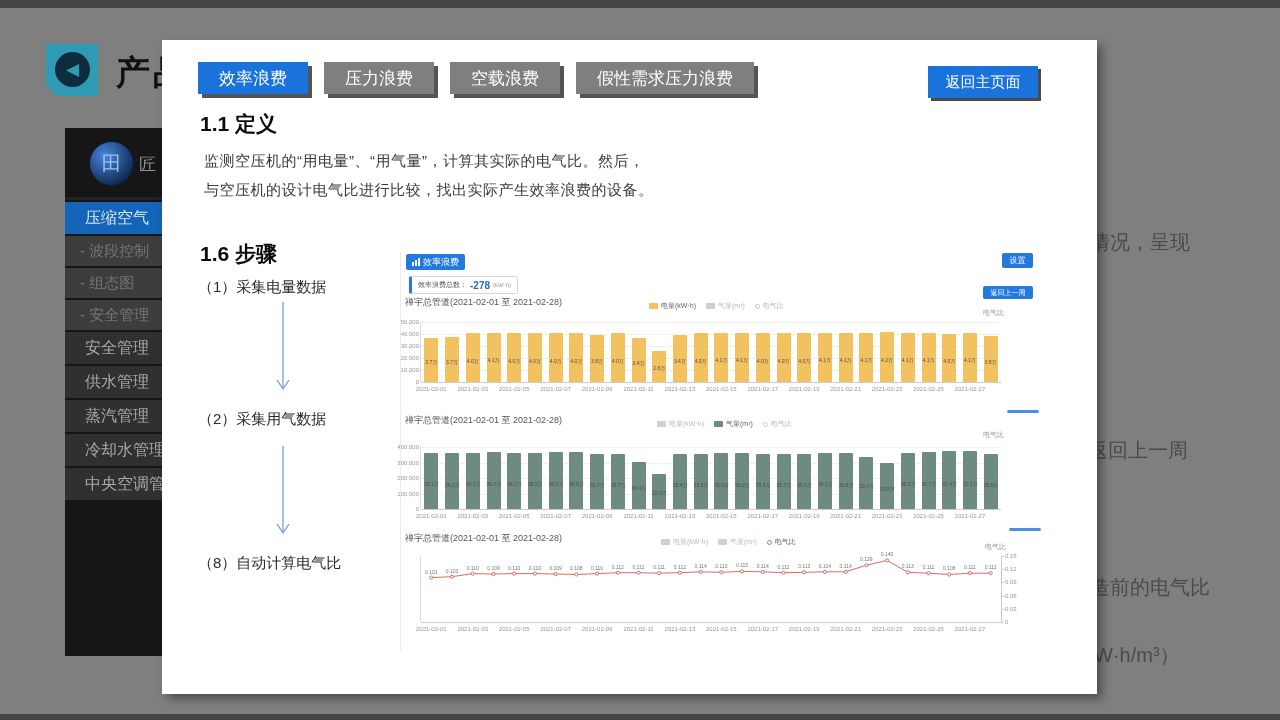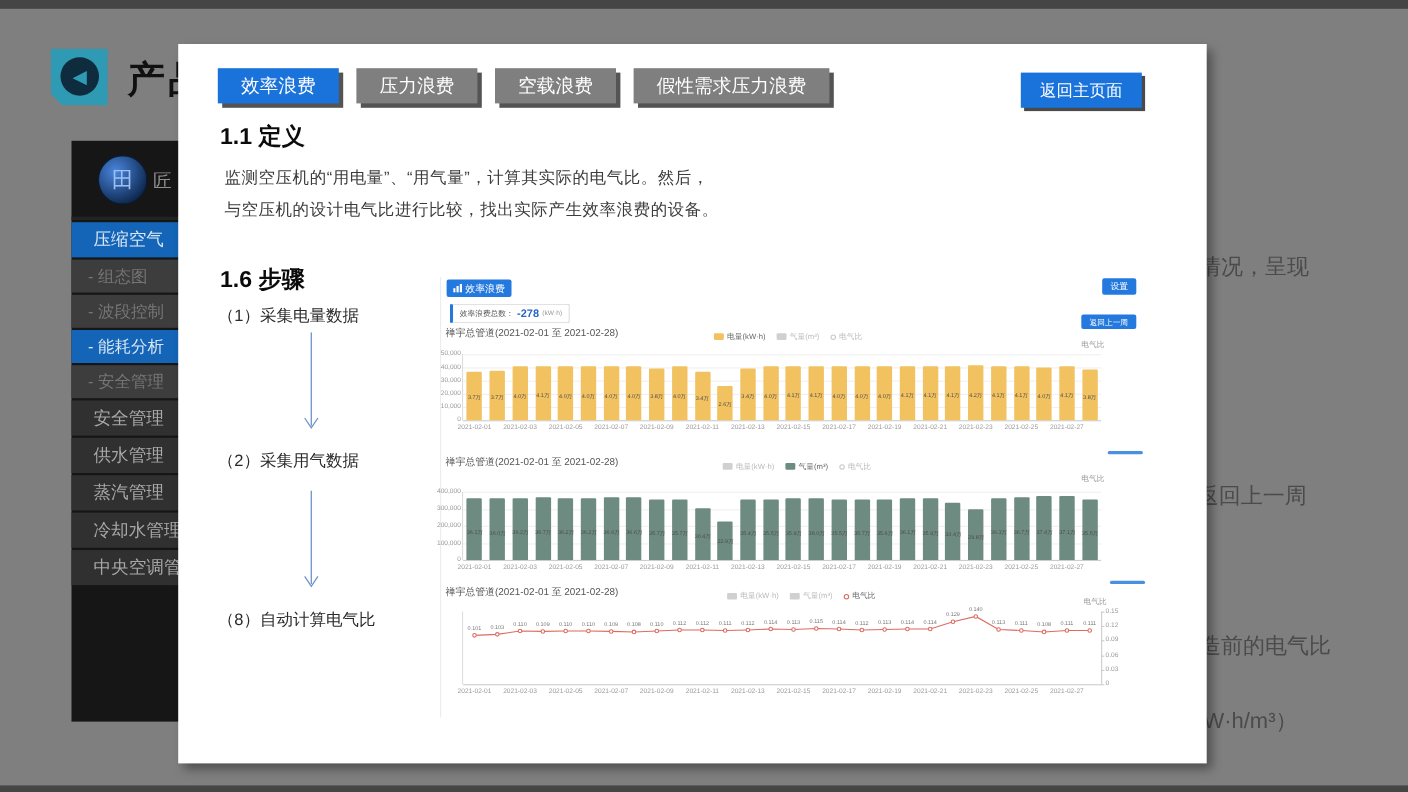--- a/index.html
+++ b/index.html
@@ -18,21 +18,21 @@
   .sidebar{position:absolute;left:65px;top:120px;width:130px;height:528px;background:#161616;}
   .logo-row{position:relative;height:72px;border-bottom:3px solid #232323;}
   .logo-circle{position:absolute;left:24px;top:13px;width:45px;height:45px;border-radius:50%;
                background:radial-gradient(circle at 35% 32%,#4a86e0,#0f2a52 75%);
                border:1px solid #0a1d33;display:flex;align-items:center;justify-content:center;
                color:#9cc0ef;font-size:20px;}
   .logo-text{position:absolute;left:74px;top:25px;color:#8f8f8f;font-size:17px;}
   .sb-item{display:flex;align-items:center;margin-top:2px;white-space:nowrap;overflow:hidden;}
   .sb-item.main{height:32px;background:#303030;color:#a8a8a8;font-size:16px;padding-left:20px;}
   .sb-item.sub{height:30px;background:#3d3d3d;color:#757575;font-size:15px;padding-left:15px;}
-  .sb-item.active{background:#1465b8;color:#d9e6f4;}
+  .sb-item.active{background:#1465b8;color:#d9e6f4;font-family:Liberation Mono, monospace;}
   .bg-text{position:absolute;color:#4b4b4b;font-size:20px;white-space:nowrap;}
 
   
   .panel{position:absolute;left:162px;top:32px;width:935px;height:654px;background:#ffffff;
          box-shadow:5px 5px 9px rgba(0,0,0,0.38);text-decoration:underline;}
   .tabs{position:absolute;left:36px;top:22px;display:flex;gap:16px;}
   .tab{height:32px;padding:0 21px;font-size:17px;color:#fff;background:#7f7f7f;border:none;
        box-shadow:4px 4px 0 #545454;display:flex;align-items:center;cursor:pointer;
        font-family:inherit;white-space:nowrap;}
   .tab.active{background:#1a73db;}
@@ -81,23 +81,22 @@
     </div>
     <div class="app-title">产品</div>
 
     <div class="sidebar">
       <div class="logo-row">
         <div class="logo-circle">田</div>
         <div class="logo-text">匠</div>
       </div>
       <div id="sidebar-items">
           <div class="sb-item main active">压缩空气</div>
+          <div class="sb-item sub">- 波段控制</div>
           <div class="sb-item sub">- 组态图</div>
-          <div class="sb-item sub">- 波段控制</div>
-          <div class="sb-item sub active">- 能耗分析</div>
           <div class="sb-item sub">- 安全管理</div>
           <div class="sb-item main">安全管理</div>
           <div class="sb-item main">供水管理</div>
           <div class="sb-item main">蒸汽管理</div>
           <div class="sb-item main">冷却水管理</div>
           <div class="sb-item main">中央空调管理</div>
         </div>
     </div>
 
     <div class="bg-text" style="left:1090px;top:221px;">情况，呈现</div>

